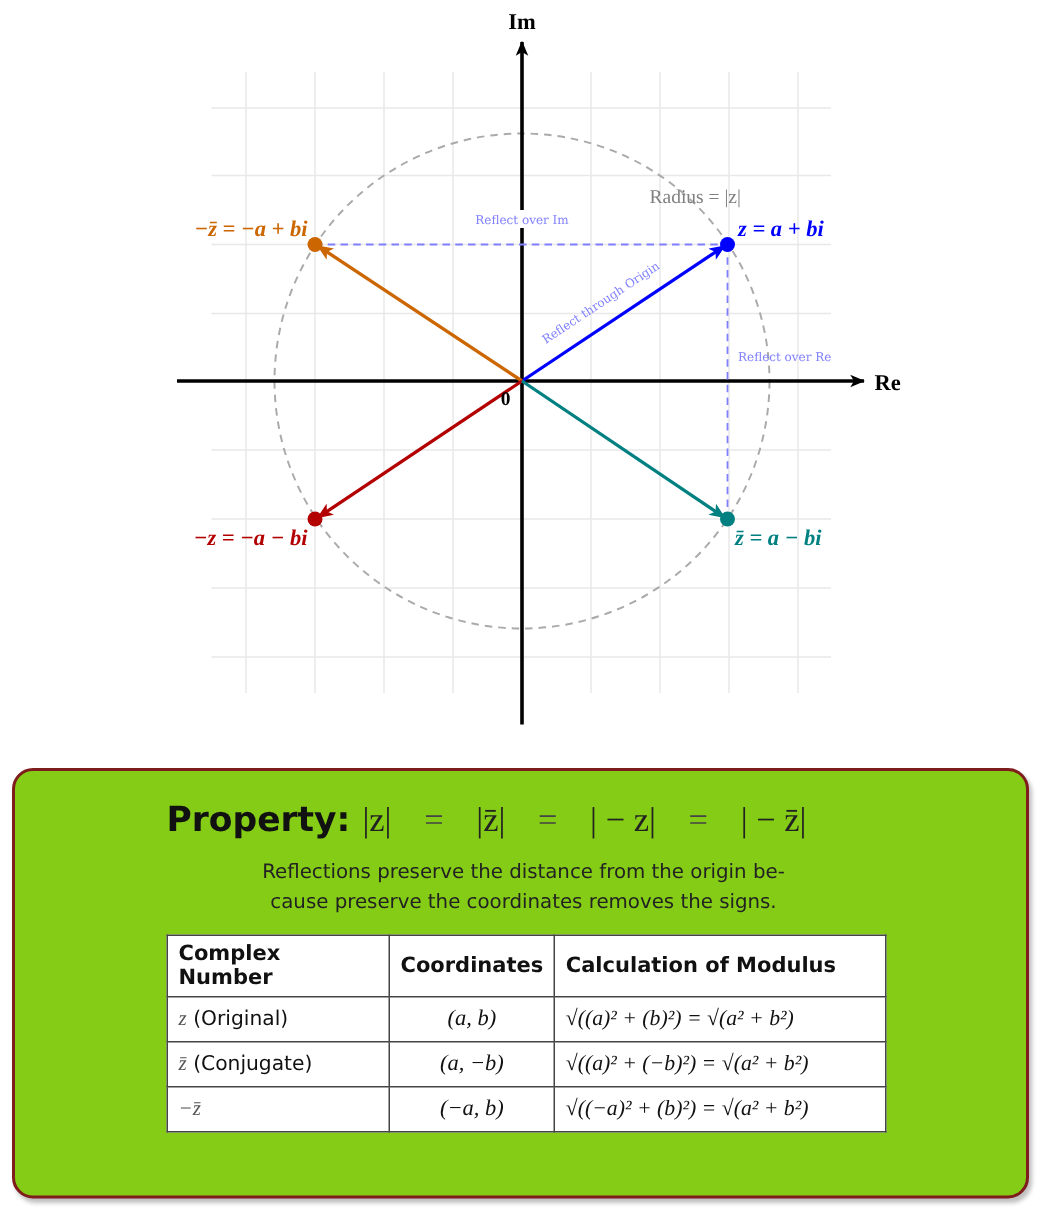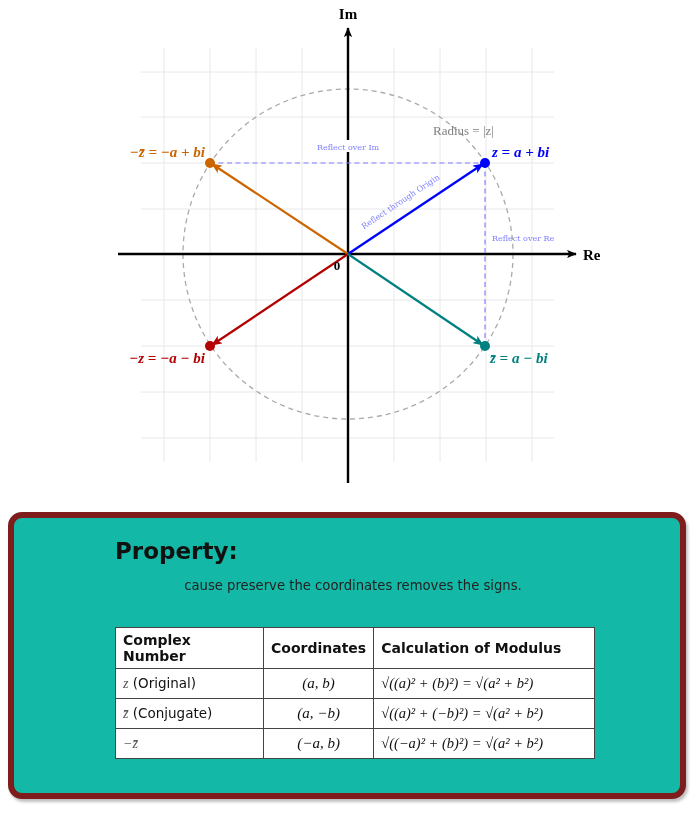--- a/index.html
+++ b/index.html
@@ -1,20 +1,20 @@
 <!DOCTYPE html>
 <html><head>
   <meta charset="utf-8">
   <style>
     html, body { margin: 0; padding: 0; background: #ffffff; }
     body { width: 700px; height: 817px; position: relative; overflow: hidden; font-family: "DejaVu Sans", sans-serif; }
     #diagram { position: absolute; left: 0; top: 0; }
     .card {
       position: absolute; left: 8px; top: 512px; width: 678px; height: 287px;
-      background: #14b8a6; border: 6px solid #7f1d1d; border-radius: 14px;
+      background: #84cc16; border: 2px solid #7f1d1d; border-radius: 14px;
       box-shadow: 2px 3px 3px rgba(0,0,0,0.25);
       box-sizing: border-box;
     }
     .prop-line {
       position: absolute; left: 101px; top: 20px; height: 34px;
       display: flex; align-items: baseline; white-space: nowrap;
     }
     .prop-label { font-family: "DejaVu Sans", sans-serif; font-weight: bold; font-size: 23px; color: #111; margin-right: 8px; }
     .prop-math { font-family: "Liberation Serif", "DejaVu Serif", serif; font-size: 23px; color: #222; letter-spacing: 0px; }
     .prop-math .eq { margin: 0 16px; color: #444; }
@@ -108,23 +108,33 @@
   <text x="490" y="363" font-family="Liberation Serif, serif" font-size="15" font-style="italic" font-weight="bold" fill="#008080">z̄ = a − bi</text>
 
   <text x="348" y="19" text-anchor="middle" font-family="Liberation Serif, serif" font-size="15" font-weight="bold" fill="#000">Im</text>
   <text x="583" y="260" font-family="Liberation Serif, serif" font-size="15" font-weight="bold" fill="#000">Re</text>
   <text x="337" y="270" text-anchor="middle" font-family="Liberation Serif, serif" font-size="13" font-weight="bold" fill="#000">0</text>
 </svg>
 
 <div class="card">
   <div class="prop-line">
     <span class="prop-label">Property:</span>
+    <span class="prop-math">
+      <span>|z|</span>
+      <span class="eq">=</span>
+      <span>|z̄|</span>
+      <span class="eq">=</span>
+      <span>| − z|</span>
+      <span class="eq">=</span>
+      <span>| − z̄|</span>
+    </span>
   </div>
 
   <div class="desc">
+    <div>Reflections preserve the distance from the origin be-</div>
     <div>cause preserve the coordinates removes the signs.</div>
   </div>
 
   <table class="mod">
     <thead>
       <tr>
         <th>Complex Number</th>
         <th class="c2">Coordinates</th>
         <th>Calculation of Modulus</th>
       </tr>

